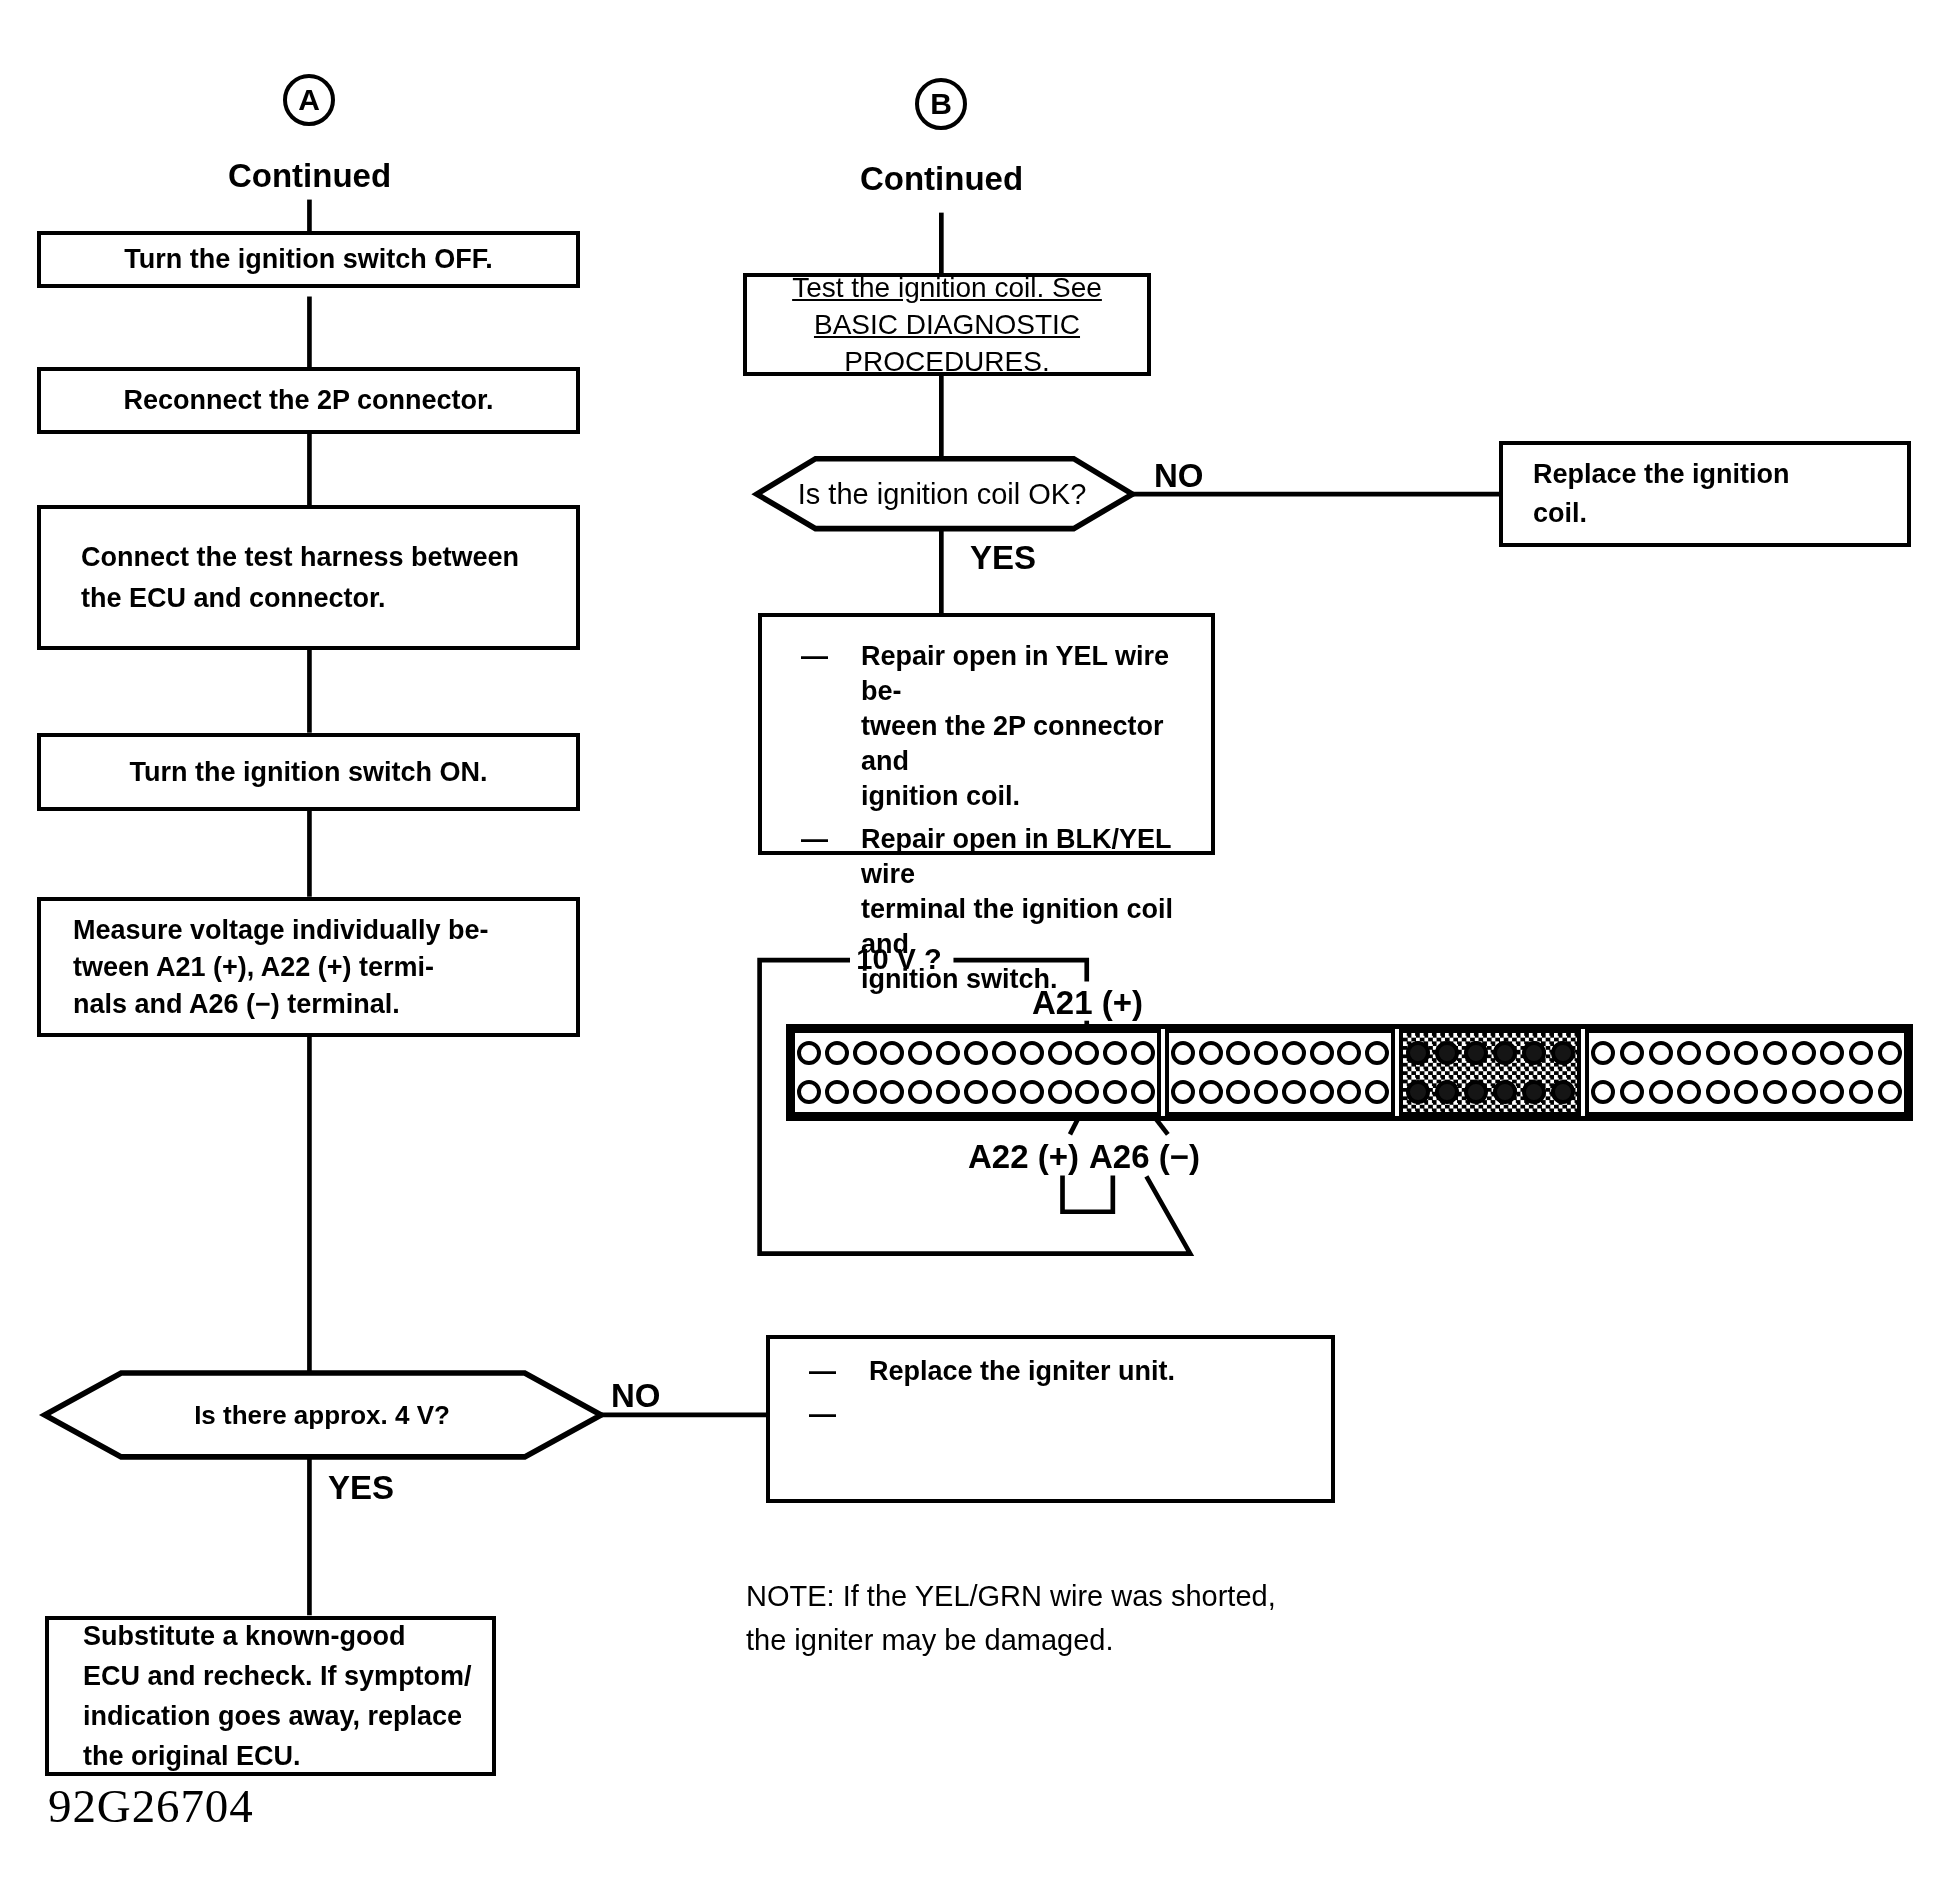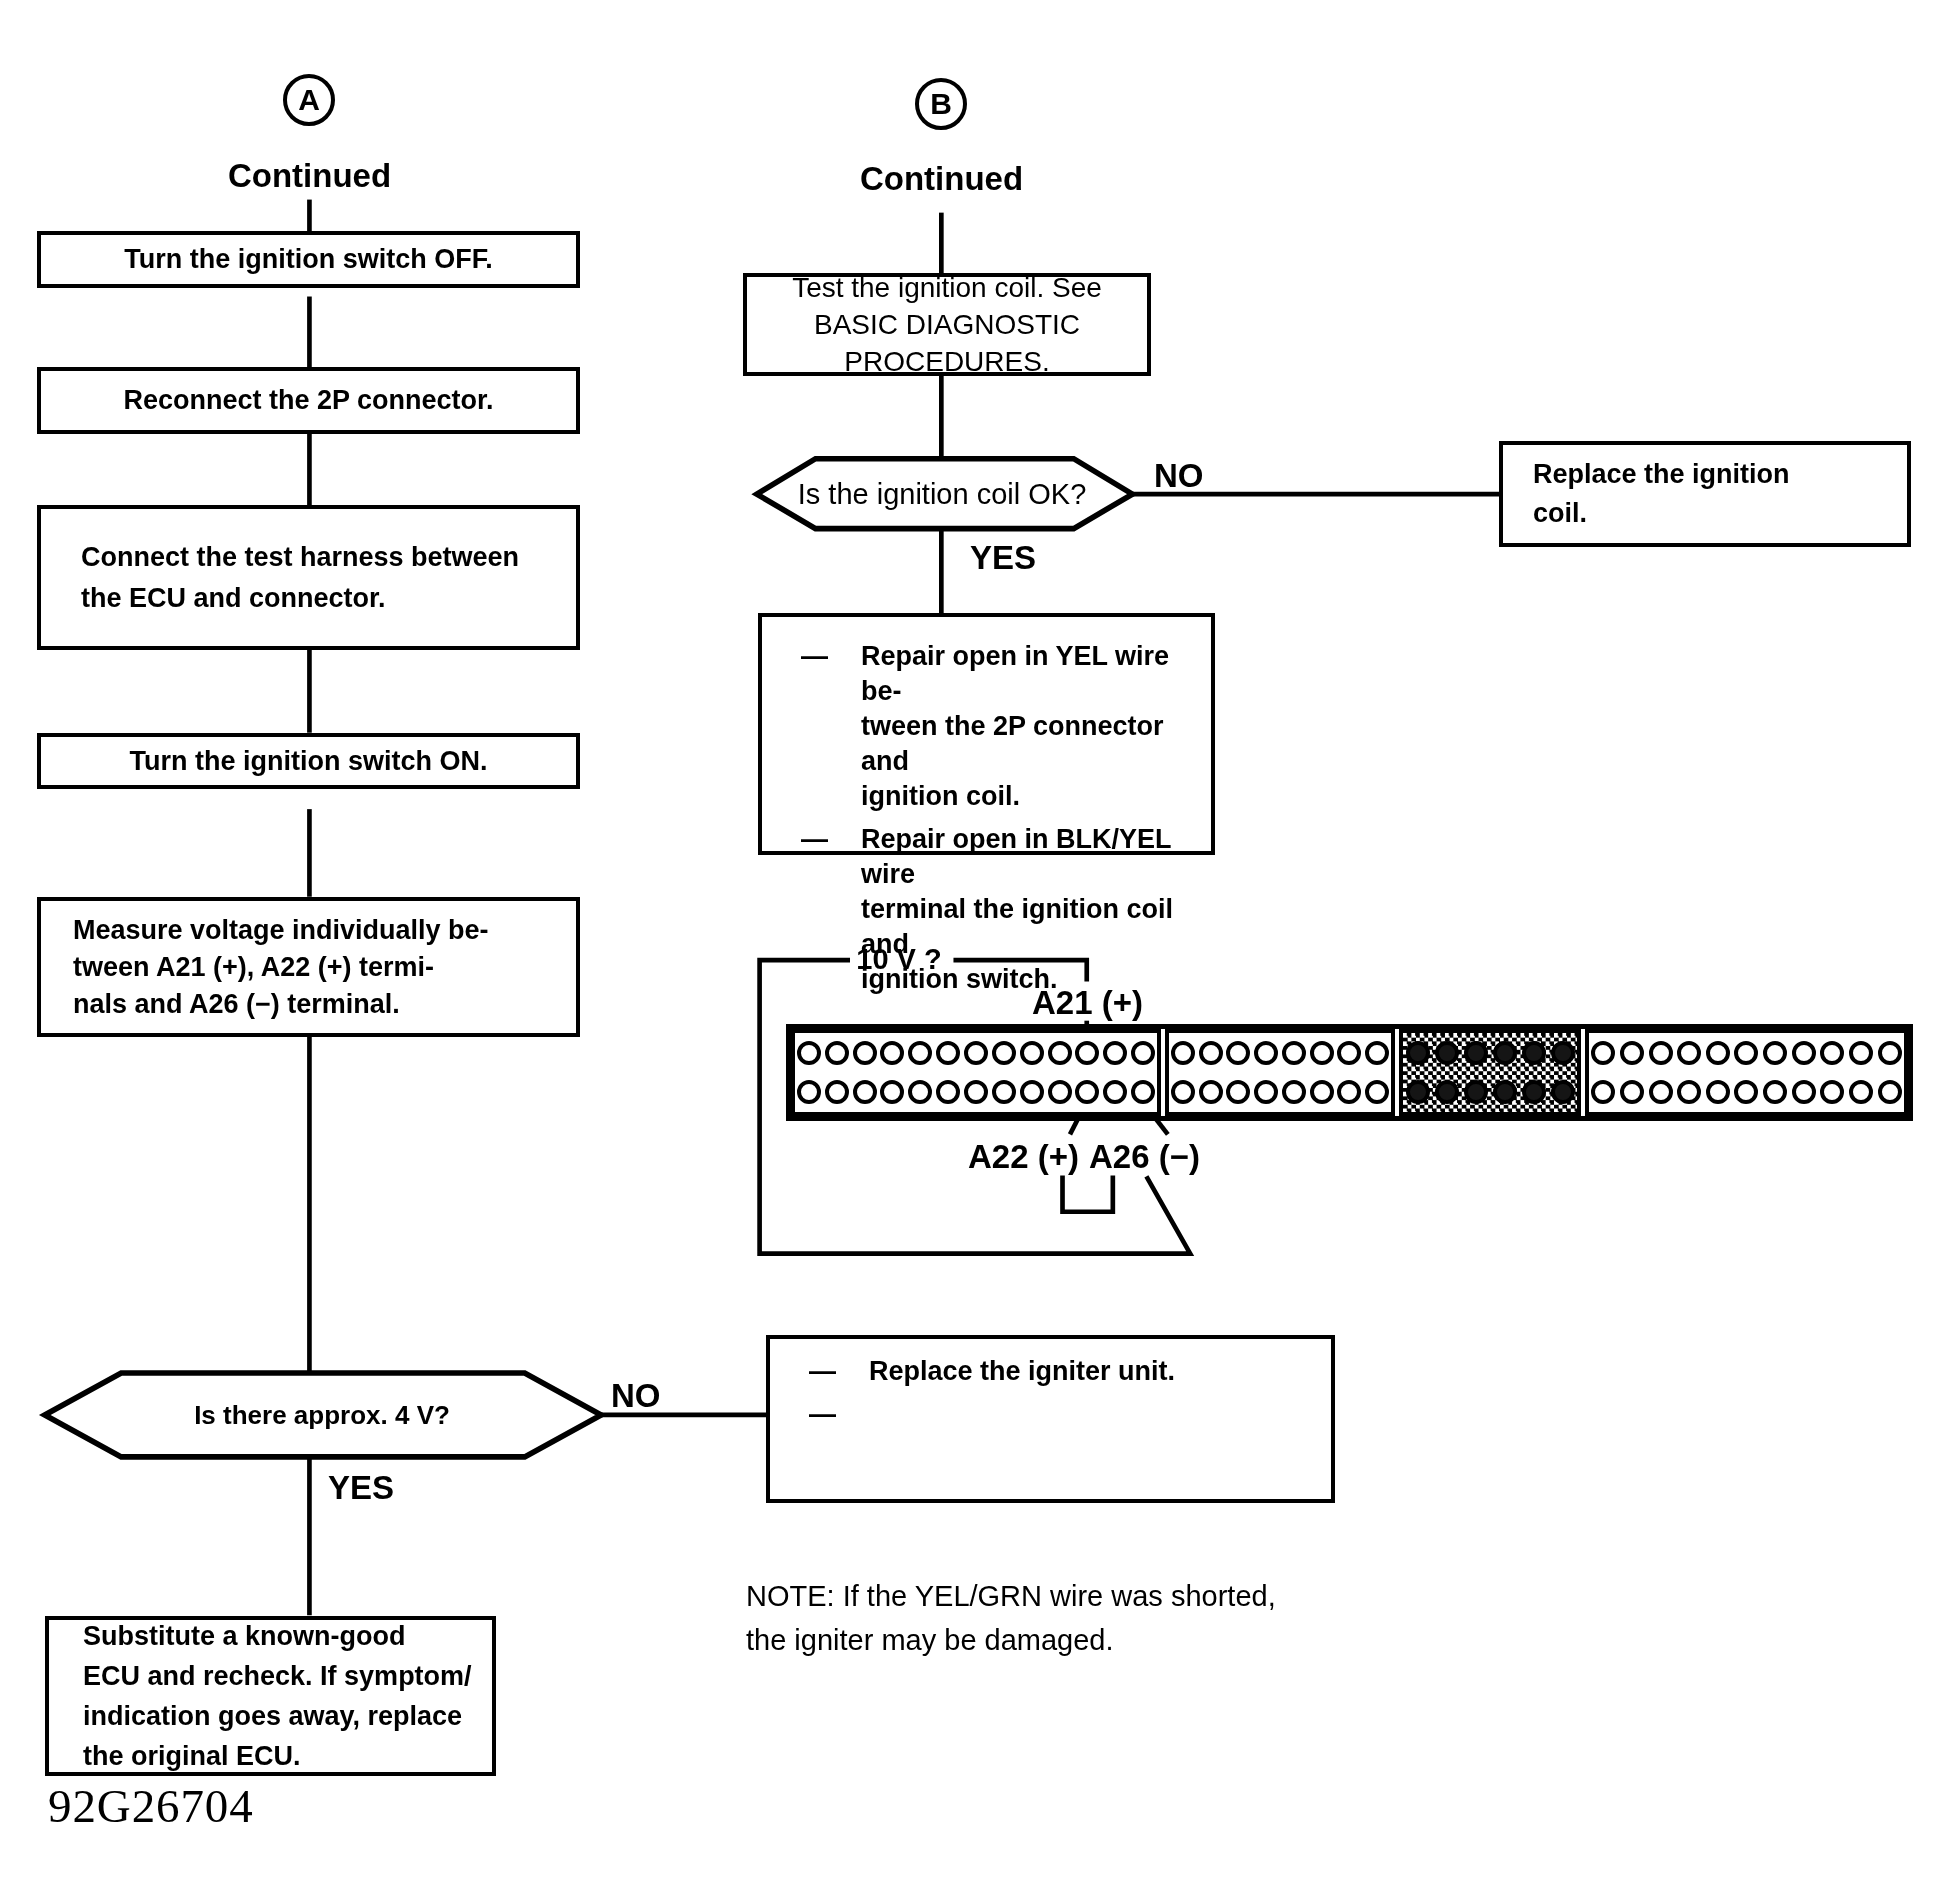--- a/index.html
+++ b/index.html
@@ -8,21 +8,21 @@
     font-family:"Liberation Sans", sans-serif; color:#000; overflow:hidden;
   }
   svg.overlay { position:absolute; left:0; top:0; z-index:1; }
   .fbox {
     position:absolute; z-index:2; border:4.7px solid #000; background:#fff;
     box-sizing:border-box; display:flex; align-items:center;
     font-size:27px; font-weight:700; line-height:37px;
   }
   .fbox.center { justify-content:center; text-align:center; }
   .fbox.left   { justify-content:flex-start; text-align:left; white-space:pre-line; }
-  .pre { white-space:pre-line; }
+  .pre { white-space:pre-line;text-decoration:underline; }
   .lbl { position:absolute; z-index:3; font-weight:700; font-size:33px; }
   .lbl.center { text-align:center; }
   .marker-circle {
     position:absolute; z-index:2; width:52px; height:52px; border:4.7px solid #000;
     border-radius:50%; box-sizing:border-box; background:#fff;
     display:flex; align-items:center; justify-content:center;
     font-size:30px; font-weight:700;
   }
   .hex-text {
     position:absolute; z-index:3; display:flex; align-items:center; justify-content:center;
@@ -95,21 +95,21 @@
   </div>
   <div class="lbl center" style="left:193px; top:157px; width:233px;">Continued</div>
 
   <div class="fbox center" style="left:37px; top:231px; width:543px; height:57px;">Turn the ignition switch OFF.</div>
 
   <div class="fbox center" style="left:37px; top:367px; width:543px; height:67px;">Reconnect the 2P connector.</div>
 
   <div class="fbox left" style="left:37px; top:505px; width:543px; height:145px; padding-left:40px; line-height:41px;">Connect the test harness between
 the ECU and connector.</div>
 
-  <div class="fbox center" style="left:37px; top:733px; width:543px; height:56px;">Turn the ignition switch ON.</div>
+  <div class="fbox center" style="left:37px; top:733px; width:543px; height:78px;">Turn the ignition switch ON.</div>
 
   <div class="fbox left" style="left:37px; top:897px; width:543px; height:140px; padding-left:32px;">Measure voltage individually be-
 tween A21 (+), A22 (+) termi-
 nals and A26 (−) terminal.</div>
 
   <div class="hex-text" style="left:103px; top:1376px; width:438px; height:79px; font-weight:600; font-size:26px;">Is there approx. 4 V?</div>
   <div class="lbl" style="left:611px; top:1377px;">NO</div>
   <div class="lbl" style="left:328px; top:1469px;">YES</div>
 
   <div class="fbox left" style="left:45px; top:1616px; width:451px; height:160px; padding-left:34px; line-height:40px;">Substitute a known-good

